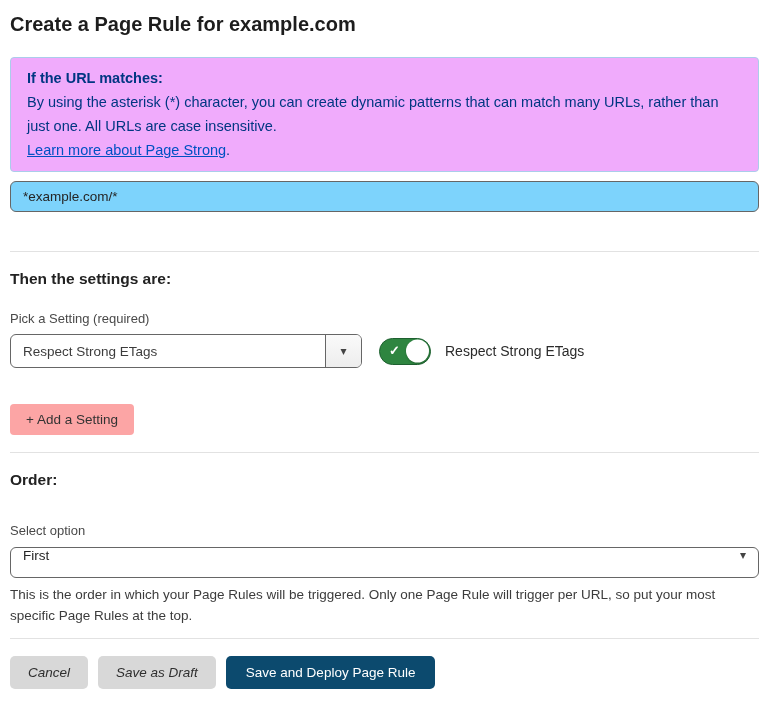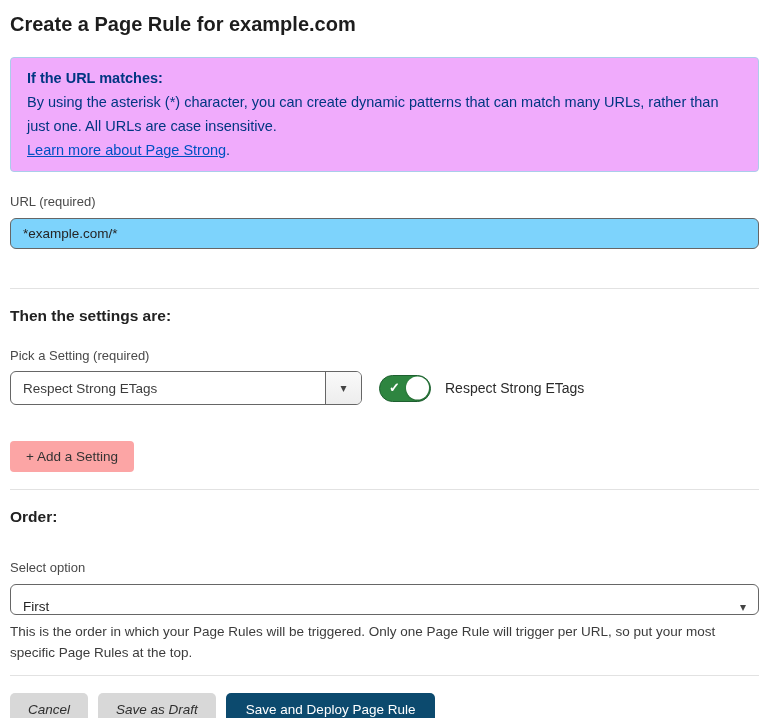--- a/index.html
+++ b/index.html
@@ -177,21 +177,21 @@
 
   
   .wide-select {
     margin-top: 9px;
     width: 100%;
     height: 31px;
     border: 1px solid #666666;
     border-radius: 6px;
     background: #ffffff;
     display: flex;
-    align-items: flex-end;
+    align-items: flex-start;
     justify-content: space-between;
     padding: 0 12px;
     cursor: pointer;
   }
   .wide-select .value {
     font-size: 13.5px;
     color: #252525;
   }
   .wide-select .caret {
     color: #444444;
@@ -239,21 +239,20 @@
 <div class="container">
 
   <h1 class="page-title">Create a Page Rule for example.com</h1>
 
   <div class="info-box">
     <div class="info-heading">If the URL matches:</div>
     <div class="info-body">By using the asterisk (*) character, you can create dynamic patterns that can match many URLs, rather than just one. All URLs are case insensitive.</div>
     <div class="info-link-line"><span class="learn-more-link">Learn more about Page Strong</span><span>.</span></div>
   </div>
 
-  <div class="field-label url-label">URL (required)</div>
   <input class="url-input" type="text" value="*example.com/*" style="">
 
   <hr class="divider divider-1">
 
   <div class="section-heading settings-heading">Then the settings are:</div>
 
   <div class="field-label pick-label">Pick a Setting (required)</div>
 
   <div class="setting-row">
     <div class="split-select">

